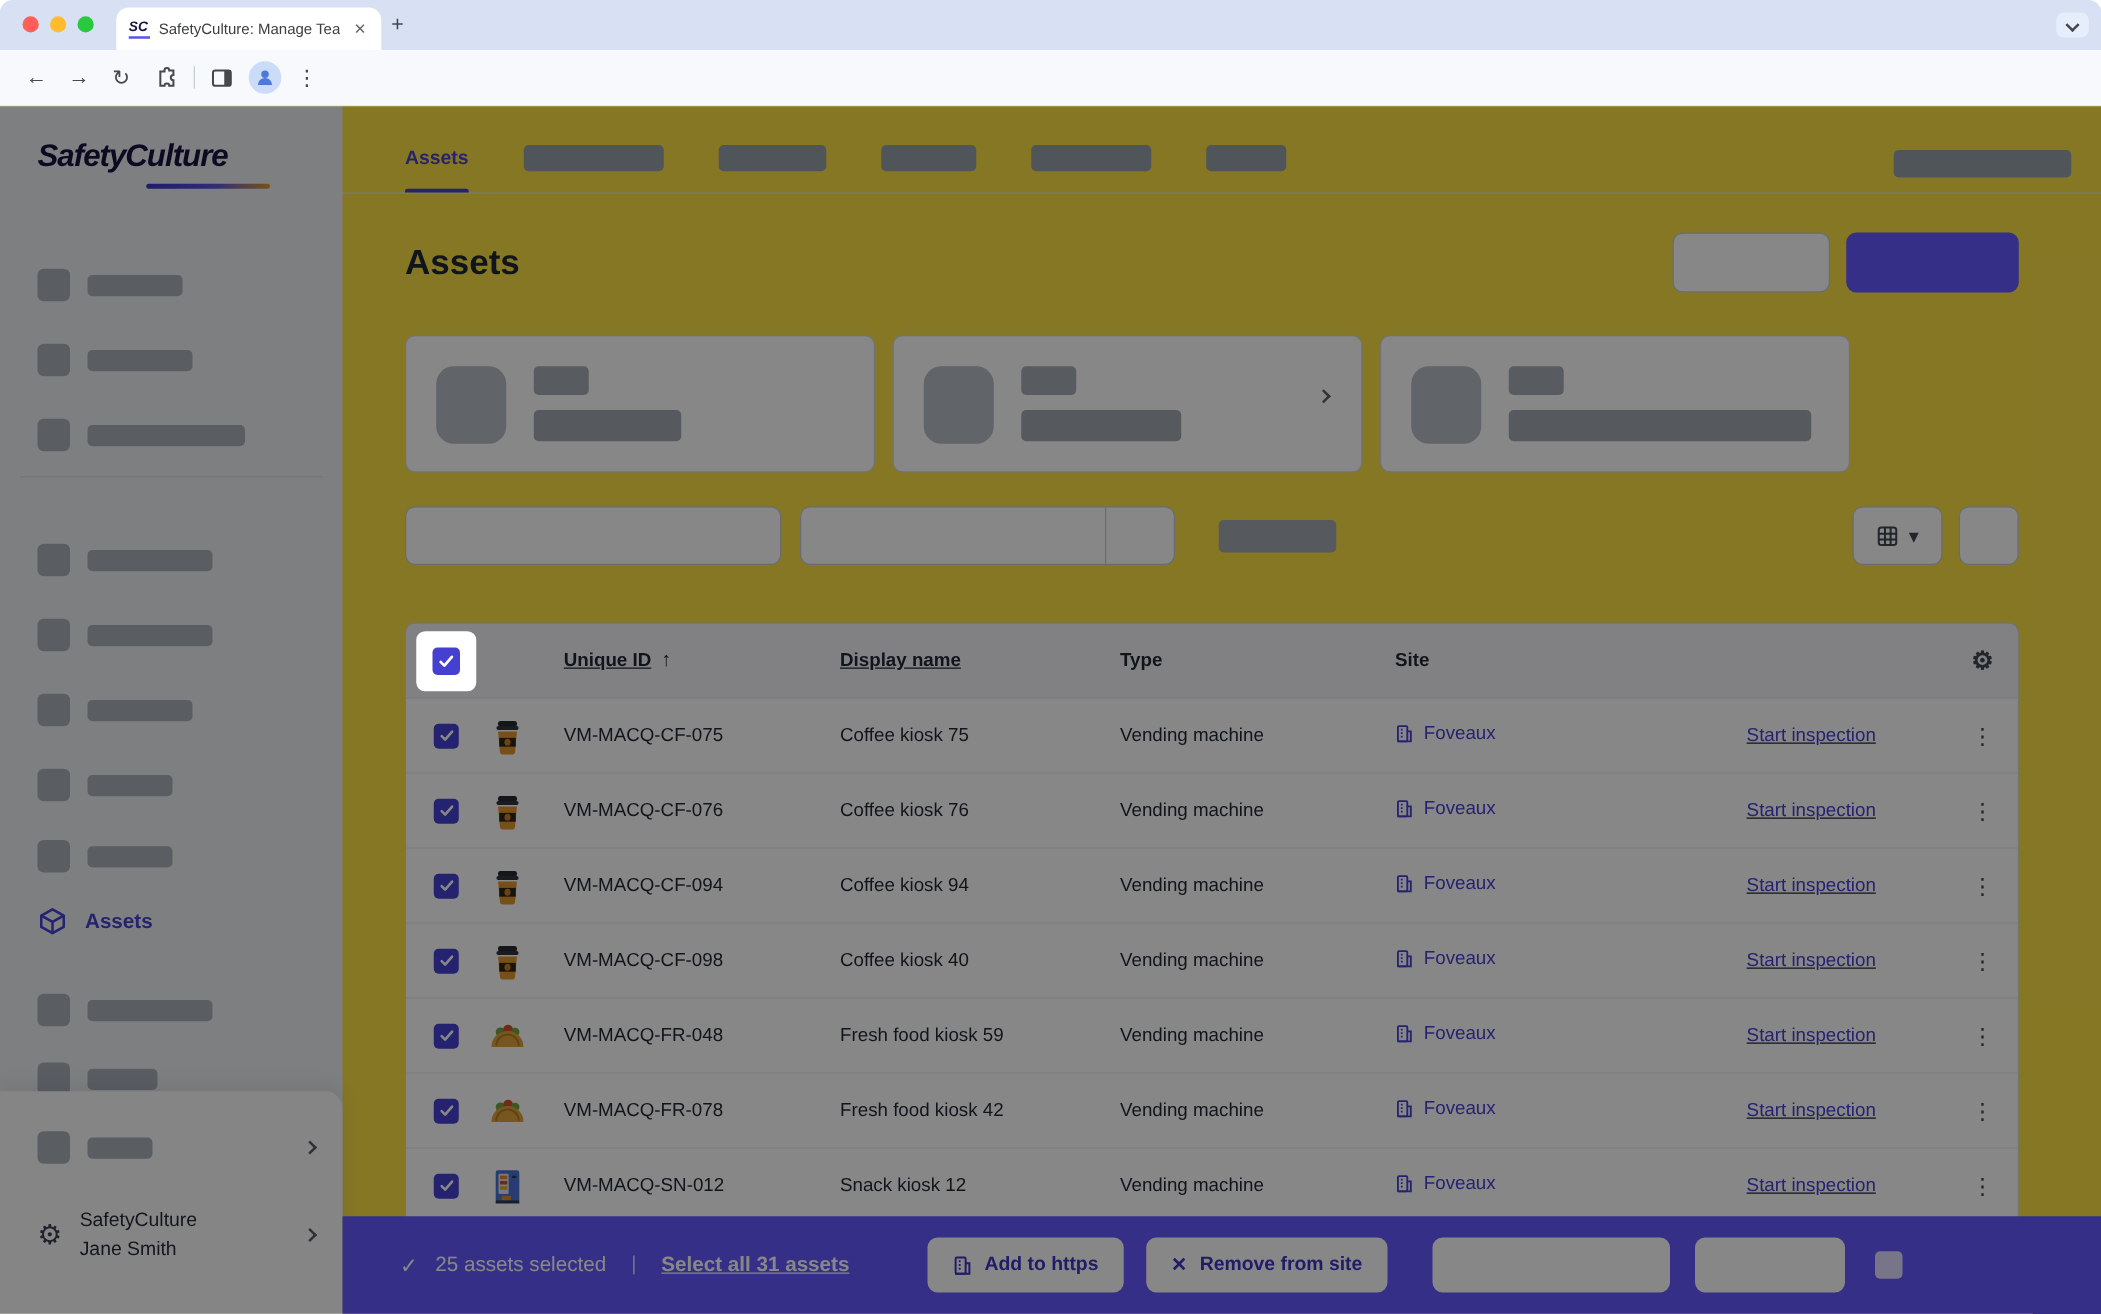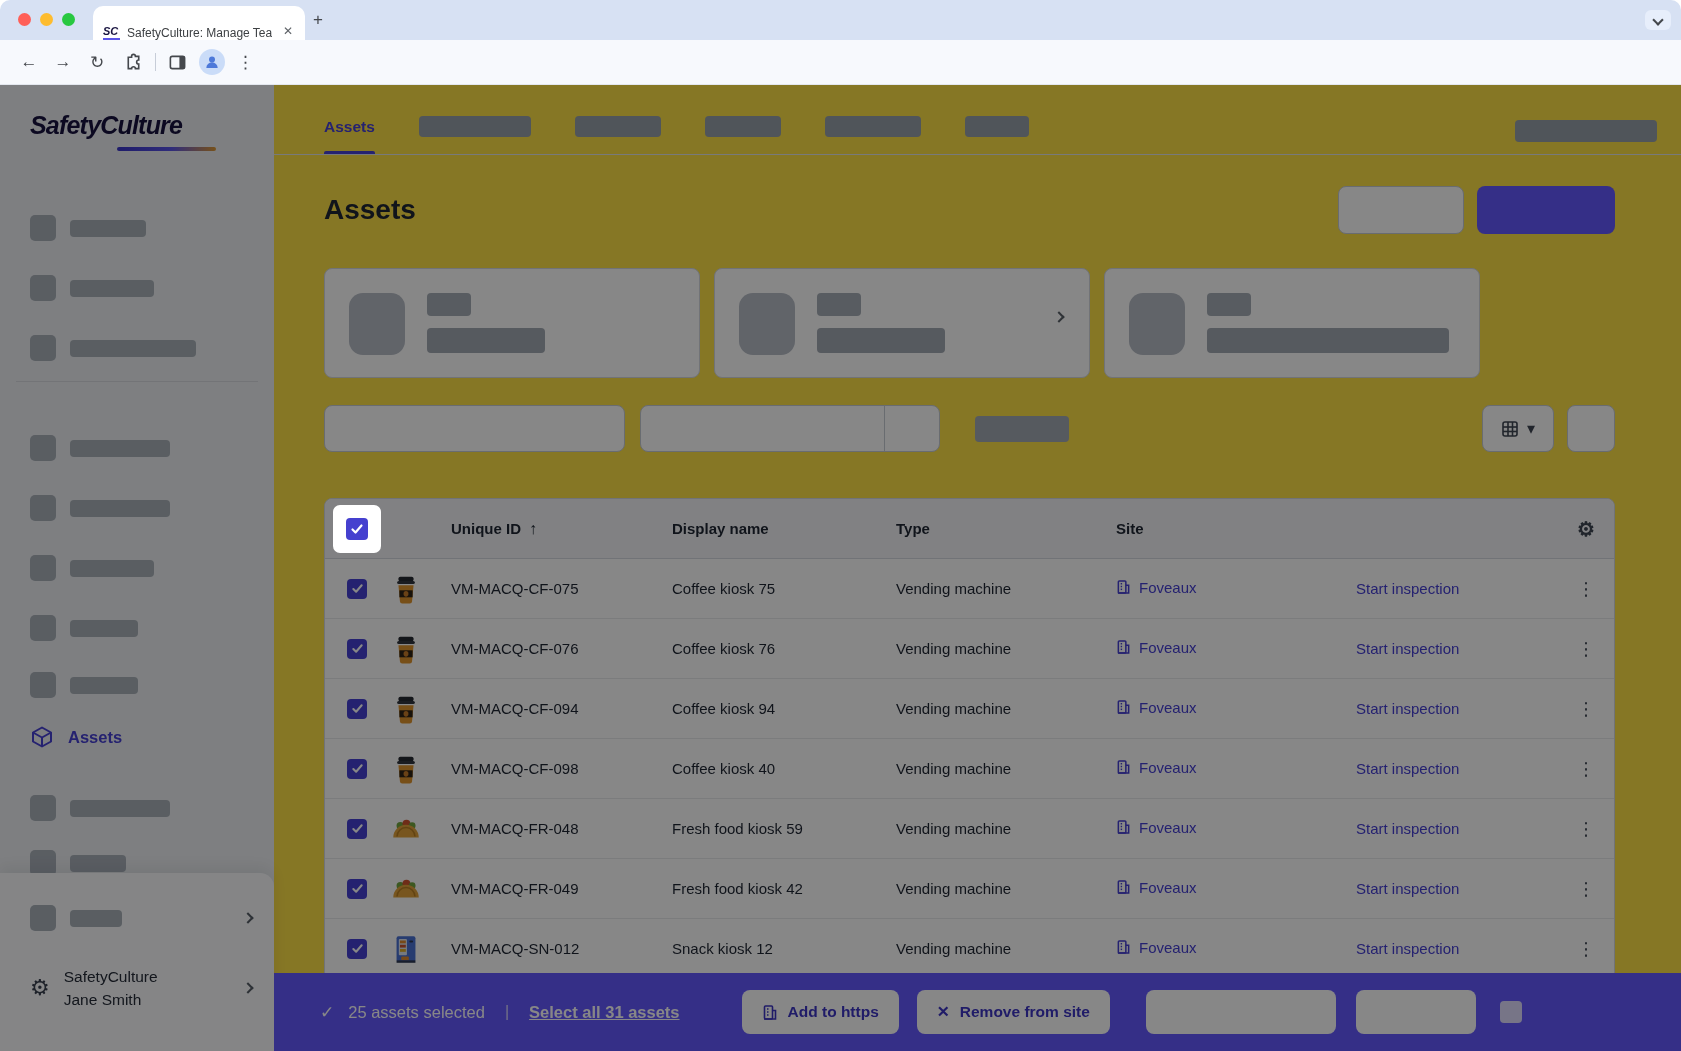--- a/index.html
+++ b/index.html
@@ -6,21 +6,21 @@
   html,body { width:1681px; height:1051px; overflow:hidden;
     font-family:"Liberation Sans", sans-serif; background:#fff; }
 
   
   .chrome { position:absolute; top:0; left:0; right:0; height:85px; }
   .tabstrip { position:relative; height:40px; background:#d7e1f3; border-radius:10px 10px 0 0; }
   .lights { position:absolute; left:18px; top:13px; display:flex; gap:9px; }
   .light { width:13px; height:13px; border-radius:50%; }
   .light.r{background:#ff5f57}.light.y{background:#febc2e}.light.g{background:#28c840}
   .tab { position:absolute; left:93px; top:6px; width:212px; height:34px; background:#fff;
-    border-radius:10px 10px 0 0; display:flex; align-items:flex-end; padding:0 8px 0 10px; gap:7px; }
+    border-radius:10px 10px 0 0; display:flex; align-items:center; padding:0 8px 0 10px; gap:7px; }
   .favicon { width:17px; height:15px; font:italic 800 11px "Liberation Sans",sans-serif; color:#17123f;
     border-bottom:2px solid #5a54e8; line-height:13px; }
   .tab-title { flex:1; font-size:12px; color:#3d4043; white-space:nowrap; overflow:hidden; }
   .tab-x { font-size:12px; color:#5f6368; padding:2px 4px; border-radius:4px; }
   .newtab { position:absolute; left:313px; top:10px; font-size:17px; color:#44474c; }
   .tabsearch { position:absolute; right:10px; top:10px; width:26px; height:20px; background:#e7eefb;
     border-radius:6px; display:flex; align-items:center; justify-content:center; color:#44474c; }
   .toolbar { height:45px; background:#f7f9fd; display:flex; align-items:center; padding:0 12px;
     border-bottom:1px solid #e3e7ee; }
   .nav-ic { width:30px; height:30px; display:flex; align-items:center; justify-content:center;
@@ -104,23 +104,23 @@
   .thead { height:60px; background:#f3f4f7; border-bottom:1px solid #d5dae1; border-radius:8px 8px 0 0;
     display:flex; align-items:center; font-size:15px; font-weight:700; color:#1f2633; }
   .trow { height:60px; border-bottom:1px solid #e8eaed; display:flex; align-items:center;
     font-size:15px; color:#1f2633; background:#fff; }
   .c-check { width:64px; display:flex; justify-content:center; }
   .c-icon { width:62px; display:flex; align-items:center; }
   .c-id { width:221px; }
   .c-name { width:224px; }
   .c-type { width:220px; }
   .c-site { width:240px; }
-  .c-action { flex:1; text-align:left; padding-right:16px; }
+  .c-action { flex:1; text-align:center; padding-right:16px;text-decoration:underline; }
   .c-kebab { width:56px; display:flex; justify-content:center; color:#3f4754; font-size:18px; }
-  .underl { }
+  .underl { text-decoration:underline; }
   .sort-arrow { margin-left:8px; font-size:16px; font-weight:400; }
   .cbx { width:20px; height:20px; border-radius:4px; background:#4740d4; display:flex;
     align-items:center; justify-content:center; }
   .spotlight { position:relative; z-index:60; width:48px; height:48px; background:#fff; border-radius:7px;
     display:flex; align-items:center; justify-content:center; }
   .spotlight .cbx { background:#4540cf; width:22px; height:22px; }
   .site-link { display:inline-flex; align-items:center; gap:8px; color:#4740d4; font-weight:500; }
   .action-link { color:#4740d4; }
   .gear-head { font-size:20px; color:#3f4754; }
 
@@ -543,21 +543,21 @@
             <span>
           <svg width="34" height="34" viewBox="0 0 36 36">
             <circle cx="12" cy="14.5" r="4" fill="#72a63f"></circle>
             <circle cx="18.5" cy="12.5" r="4.2" fill="#d0542e"></circle>
             <circle cx="24.5" cy="14.5" r="3.6" fill="#72a63f"></circle>
             <path d="M4.5 27 A13.5 13.5 0 0 1 31.5 27 Z" fill="#e2a33b"></path>
             <path d="M8.5 26 A9.5 9.5 0 0 1 27.5 26" fill="none" stroke="#b97f23" stroke-width="1.6"></path>
           </svg>
             </span>
           </div>
-        <div class="c-id">VM-MACQ-FR-049</div>
+        <div class="c-id">VM-MACQ-FR-078</div>
         <div class="c-name">Fresh food kiosk 42</div>
         <div class="c-type">Vending machine</div>
         <div class="c-site"><span class="site-link">
           <svg width="15" height="16" viewBox="0 0 16 17" fill="none" stroke="#4740d4" stroke-width="1.6">
             <rect x="2.5" y="2" width="8" height="13" rx="1"></rect>
                 <path d="M10.5 6.5 H13.5 V15 H2"></path>
             <line x1="5" y1="5" x2="6.5" y2="5"></line>
                 <line x1="5" y1="8" x2="6.5" y2="8"></line>
                 <line x1="5" y1="11" x2="6.5" y2="11"></line>
           </svg>

